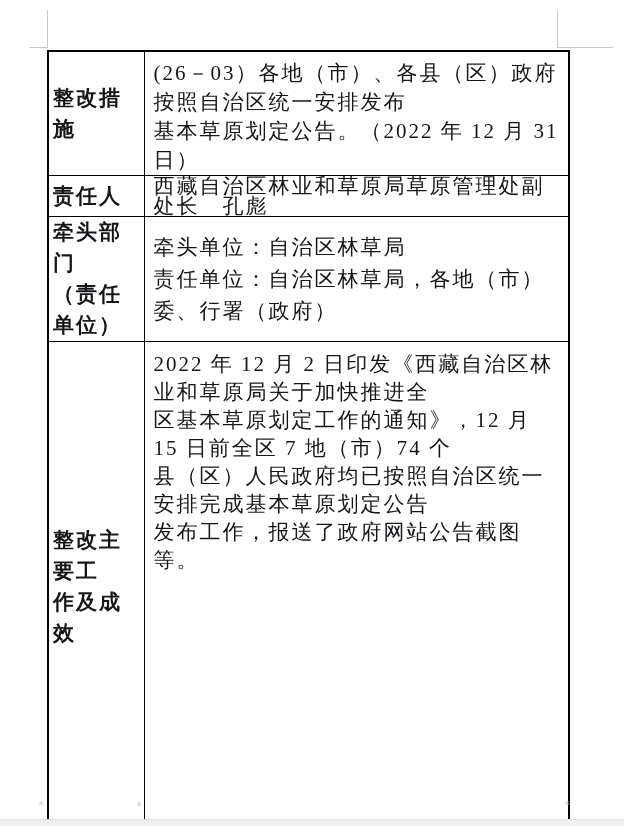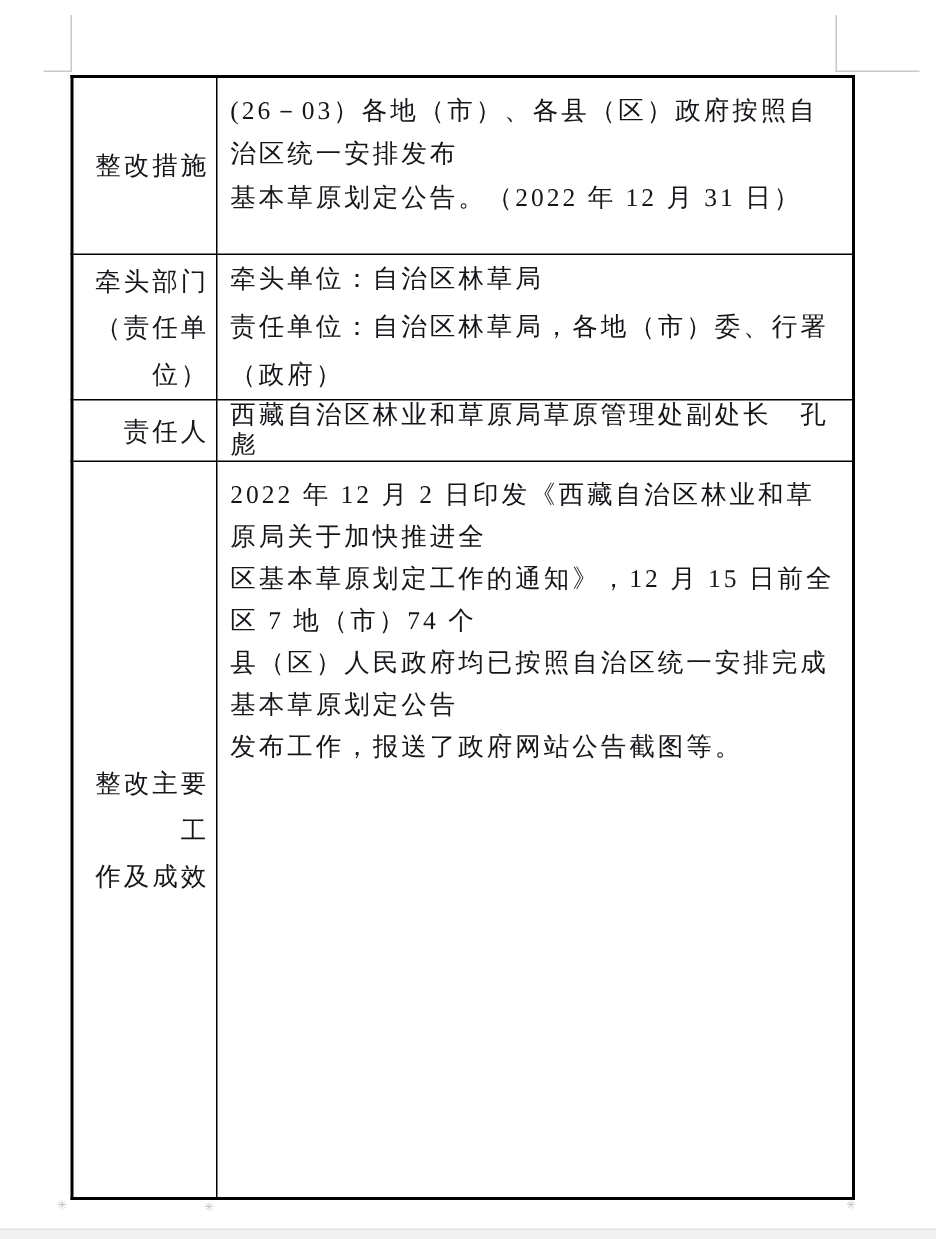--- a/index.html
+++ b/index.html
@@ -38,31 +38,32 @@
     width: 521px;
     border-collapse: collapse;
     table-layout: fixed;
     border: 2px solid #000;
   }
   col.c-label   { width: 96px;  }
   col.c-content { width: 425px; }
 
   td {
     border: 1px solid #000;
-    font-size: 17px;
+    font-size: 21px;
     letter-spacing: 2px;
     white-space: pre-line;
     overflow: hidden;
   }
 
   td.label-cell {
-    text-align: right;
+    text-align: left;
     vertical-align: middle;
     line-height: 31px;
     padding: 0 4px;
+    font-weight: bold;
   }
 
   td.content-cell { padding: 0 8px 0 9px; }
 
   td.cc-measures   { vertical-align: top;    line-height: 29px; padding-top: 7px;  height: 110px; }
   td.cc-department { vertical-align: middle; line-height: 32px;                    height: 83px;  }
   td.cc-person     { vertical-align: middle; line-height: 20px;                    height: 38px;  }
   td.cc-phone      { vertical-align: middle; line-height: 20px;                    height: 37px;  }
   td.cc-work       { vertical-align: top;    line-height: 28px; padding-top: 8px;  height: 482px; }
 
@@ -93,29 +94,29 @@
       </colgroup>
 
     <tbody>
         <tr>
       <td class="label-cell">整改措施</td>
       <td class="content-cell cc-measures">(26－03）各地（市）、各县（区）政府按照自治区统一安排发布
 基本草原划定公告。（2022 年 12 月 31 日）</td>
     </tr>
 
     <tr>
+      <td class="label-cell">责任人</td>
+      <td class="content-cell cc-person">西藏自治区林业和草原局草原管理处副处长　孔彪</td>
+    </tr>
+
+    <tr>
       <td class="label-cell">牵头部门
 （责任单位）</td>
       <td class="content-cell cc-department">牵头单位：自治区林草局
 责任单位：自治区林草局，各地（市）委、行署（政府）</td>
-    </tr>
-
-    <tr>
-      <td class="label-cell">责任人</td>
-      <td class="content-cell cc-person">西藏自治区林业和草原局草原管理处副处长　孔彪</td>
     </tr>
 
 
     <tr>
       <td class="label-cell">整改主要工
 作及成效</td>
       <td class="content-cell cc-work">2022 年 12 月 2 日印发《西藏自治区林业和草原局关于加快推进全
 区基本草原划定工作的通知》，12 月 15 日前全区 7 地（市）74 个
 县（区）人民政府均已按照自治区统一安排完成基本草原划定公告
 发布工作，报送了政府网站公告截图等。</td>

